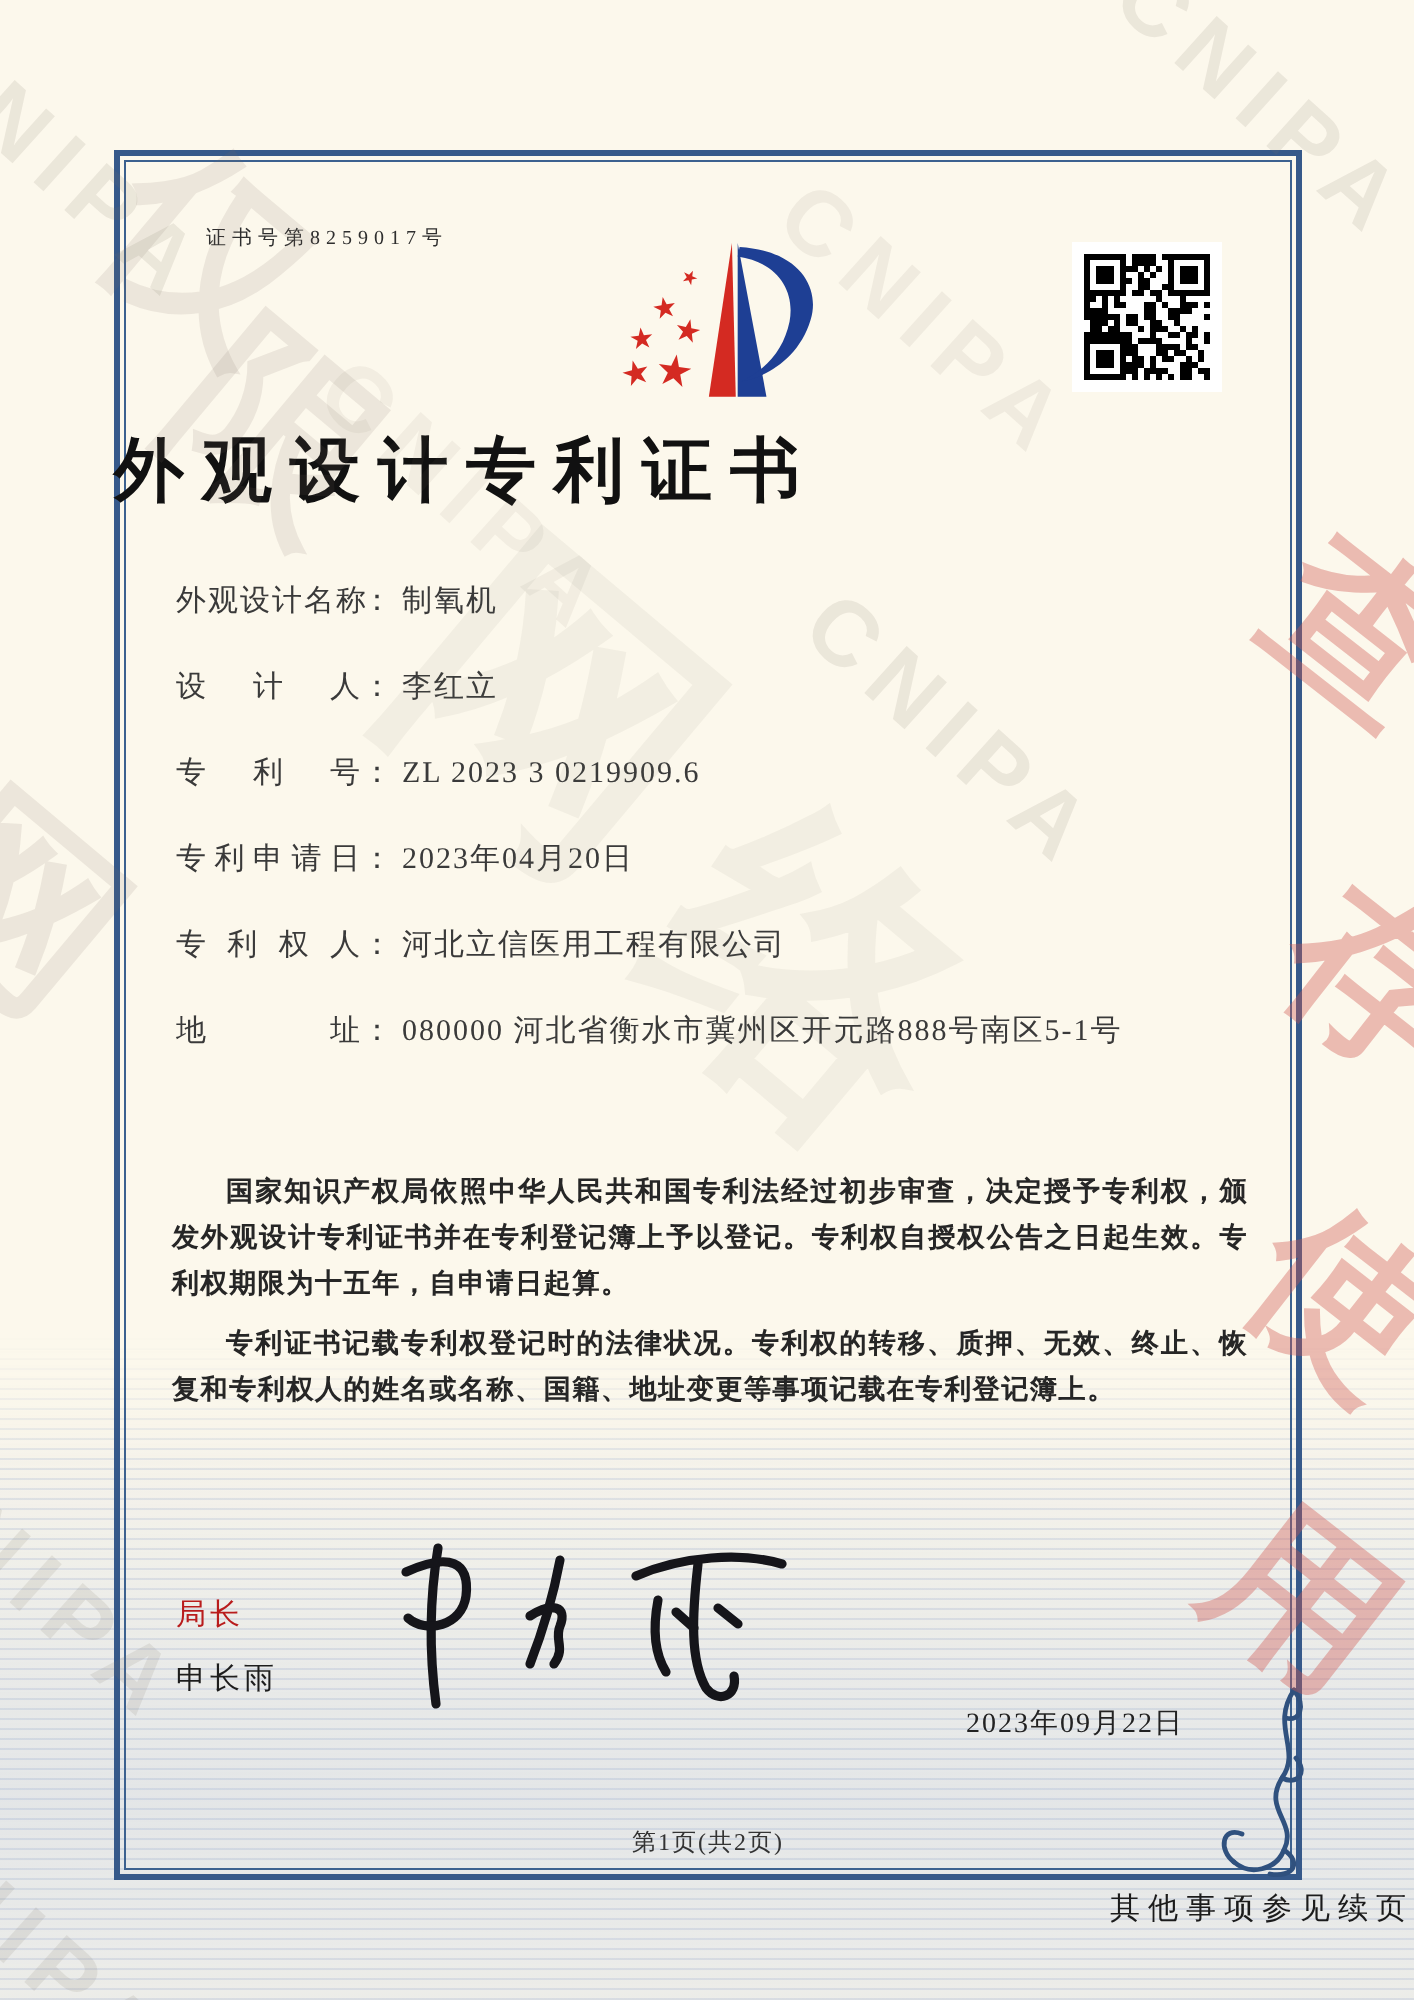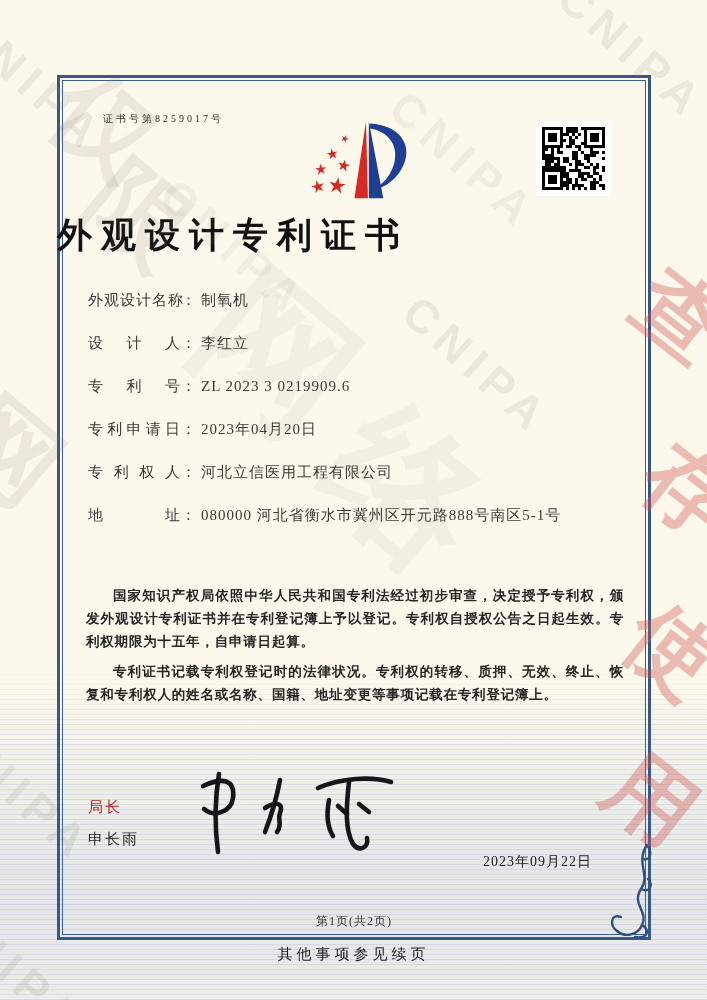--- a/index.html
+++ b/index.html
@@ -48,21 +48,21 @@
     letter-spacing:.8px;color:#262626;text-align:justify;}
   .paras p{margin:0 0 6px 0;text-indent:2em;font-weight:bold;}
 
   .sig-title{position:absolute;left:88px;top:798px;font-size:15px;letter-spacing:2px;color:#b91c1c;}
   .sig-name{position:absolute;left:88px;top:830px;font-size:15px;letter-spacing:2px;color:#1d1d1d;}
   .sig-script{position:absolute;left:183px;top:756px;width:235px;height:108px;}
   .issue-date{position:absolute;left:483px;top:853px;font-size:14px;letter-spacing:1px;color:#222;}
 
   .page-num{position:absolute;left:57px;top:913px;width:594px;text-align:center;font-size:12px;
     letter-spacing:1px;color:#333;}
-  .footer-note{position:absolute;left:0;top:945px;width:707px;text-align:center;font-size:15px;
+  .footer-note{position:absolute;left:0;top:945px;width:707px;text-align:right;font-size:15px;
     letter-spacing:4px;color:#1b1b1b;}
 
   .flourish{position:absolute;left:597px;top:843px;width:58px;height:96px;z-index:4;}
 </style>
 </head>
 <body>
 
 <div id="page">
 
   <div class="guilloche"></div>

